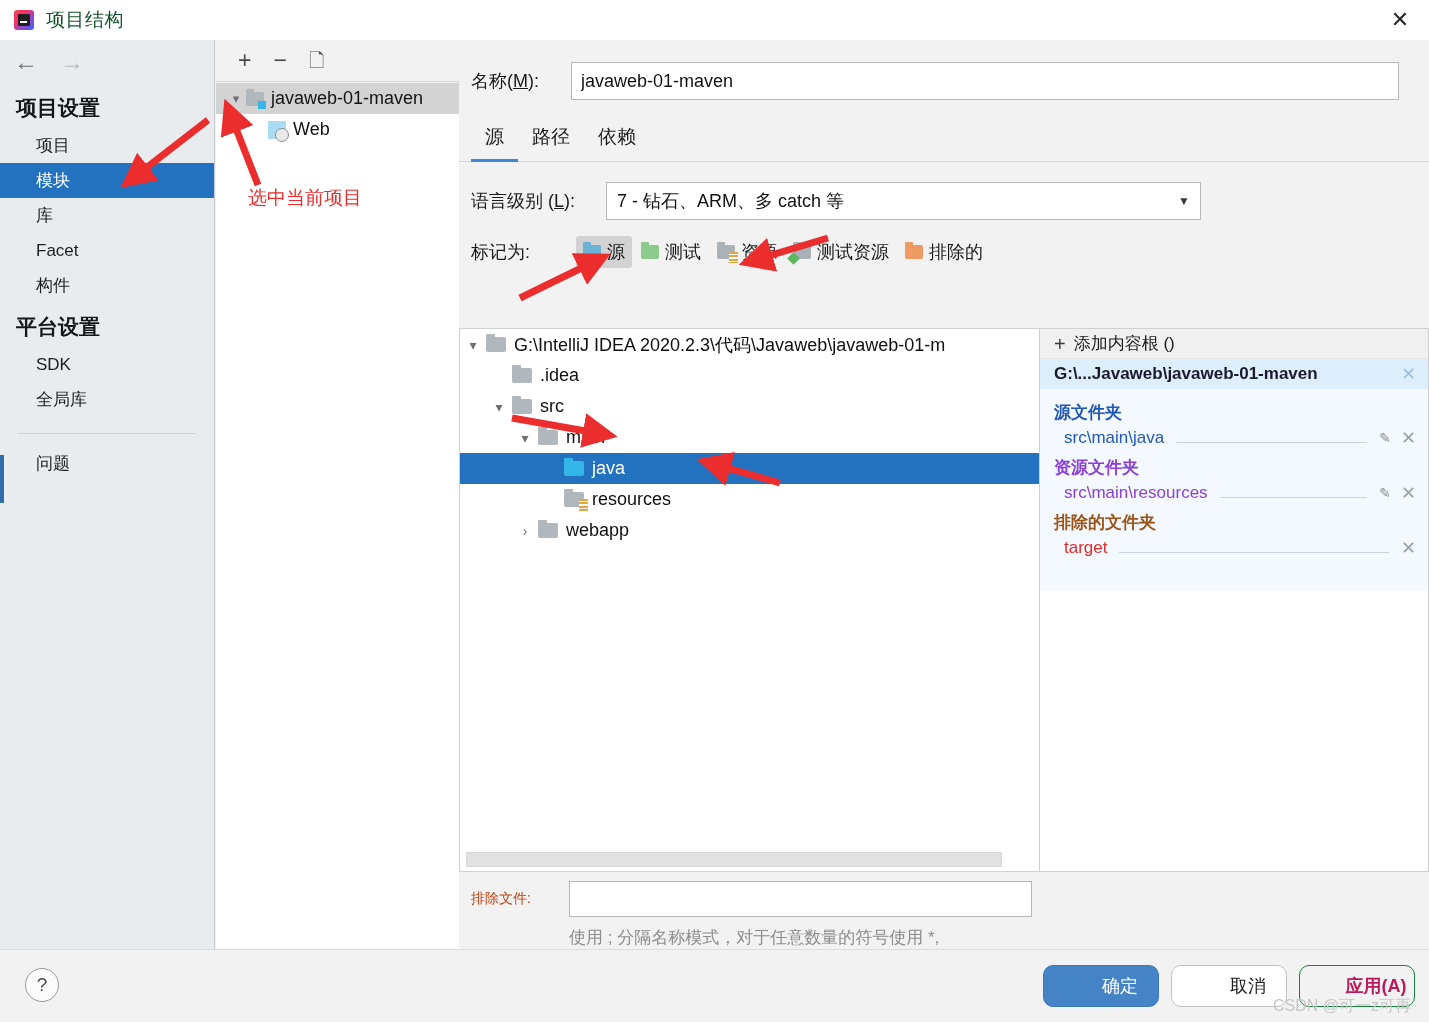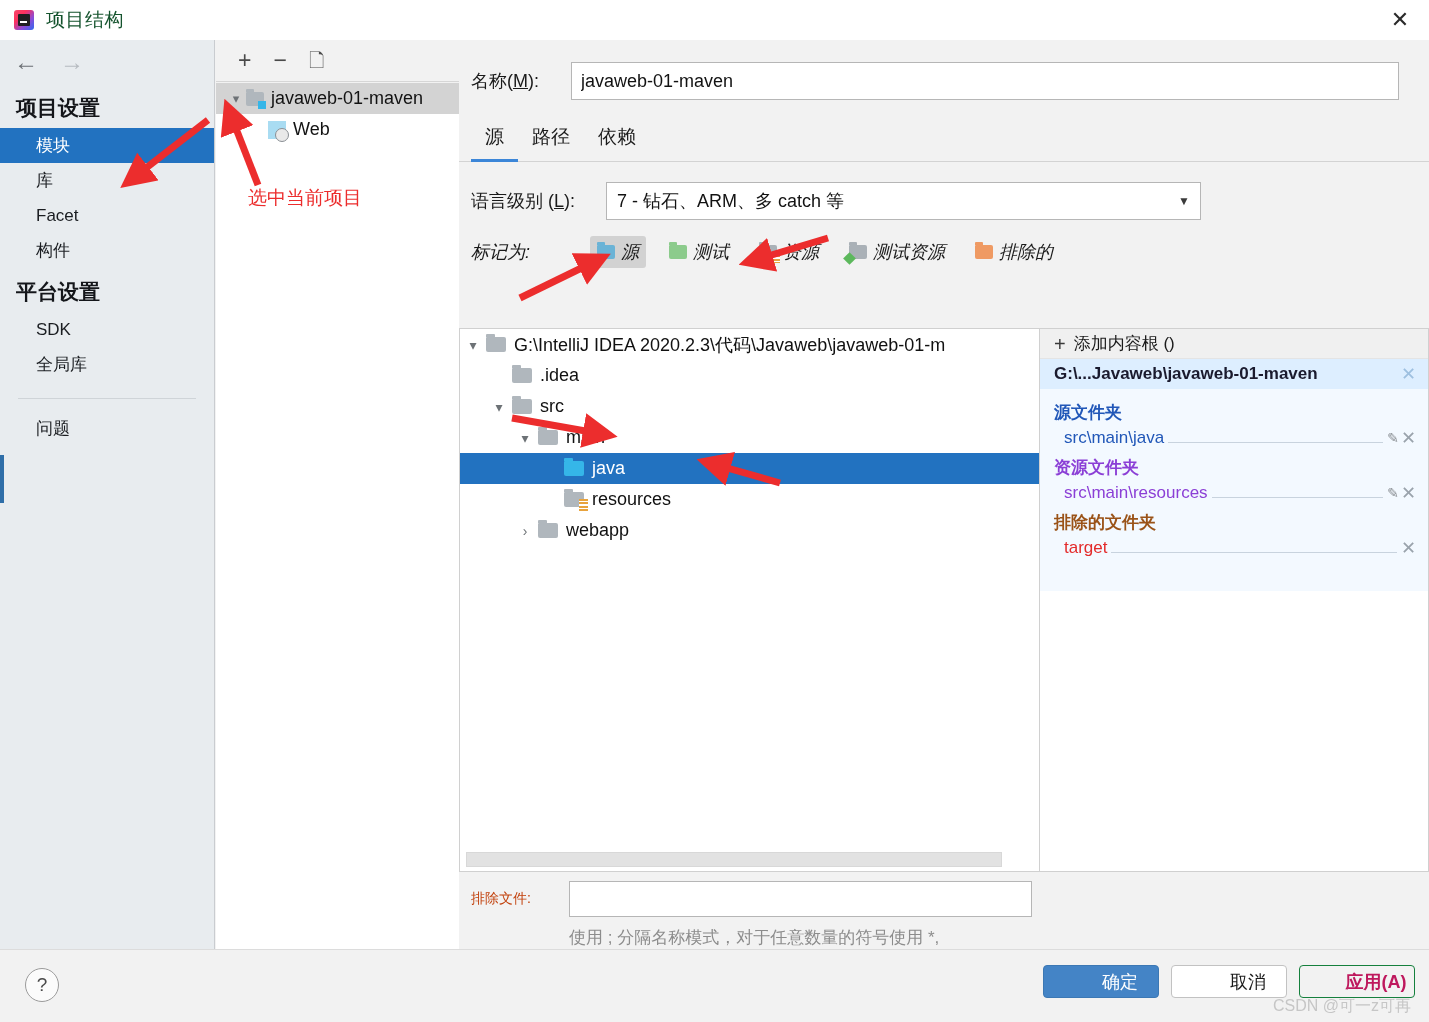--- a/index.html
+++ b/index.html
@@ -127,21 +127,21 @@
 
   .lang-row { display: flex; align-items: center; padding: 20px 0 0 12px; }
   .lang-label { font-size: 18px; color: #1a1a1a; width: 135px; flex: none; }
   .lang-select {
     width: 595px; height: 38px; background: #ffffff; border: 1px solid #b6b6b6;
     display: flex; align-items: center; padding: 0 10px; font-size: 18px; color: #121212;
     justify-content: space-between;
   }
   .lang-select .caret { font-size: 12px; color: #3a3a3a; }
 
-  .mark-row { display: flex; align-items: center; padding: 16px 0 0 12px; gap: 16px; font-style: italic; }
+  .mark-row { display: flex; align-items: center; padding: 16px 0 0 12px; gap: 2px; }
   .mark-label { font-size: 18px; color: #1a1a1a; width: 103px; flex: none; }
   .mark-btn {
     display: flex; align-items: center; gap: 6px; font-size: 18px; color: #1a1a1a;
     padding: 4px 7px; border-radius: 3px; cursor: default; white-space: nowrap;
   }
   .mark-btn.sel { background: #d2d2d2; }
   .mk-ico { width: 18px; height: 14px; position: relative; border-radius: 1px 2px 2px 2px; flex:none;}
   .mk-ico::before { content:""; position:absolute; left:0; top:-3px; width:8px; height:3px; border-radius:1px 1px 0 0; }
   .mk-src { background:#6ab3d6; } .mk-src::before { background:#6ab3d6; }
   .mk-test { background:#8ccb8c; } .mk-test::before { background:#8ccb8c; }
@@ -189,21 +189,21 @@
   .root-path {
     height: 30px; background: #ddeeff; display:flex; align-items:center; justify-content: space-between;
     padding: 0 12px 0 14px; font-size: 17px; font-weight: bold; color: #1a1a2e;
   }
   .root-body { background: #f3f9ff; padding: 6px 0 10px 0; height: 202px; }
   .sec-title { font-size: 17px; font-weight: bold; padding: 6px 0 2px 14px; }
   .sec-title.src { color: #2157b8; }
   .sec-title.res { color: #8b3fd6; }
   .sec-title.exc { color: #9a5318; }
   .sec-item {
-    display: flex; align-items: center; font-size: 17px; padding: 2px 12px 2px 24px; gap: 2px;
+    display: flex; align-items: center; font-size: 17px; padding: 2px 12px 2px 24px; gap: 10px;
   }
   .sec-item .pathtxt { white-space: nowrap; }
   .sec-item.src .pathtxt { color: #2157b8; }
   .sec-item.res .pathtxt { color: #8b3fd6; }
   .sec-item.exc .pathtxt { color: #e32b2b; }
   .dashline { flex: 1; height: 1px; background: #c8d3de; margin: 0 2px; align-self: flex-end; margin-bottom: 5px; }
   .pencil { color: #8a8f94; font-size: 14px; }
   .xmark { color: #9aa3ac; font-size: 18px; line-height: 1; }
   .xmark.blue { color: #9ec0e0; }
 
@@ -222,22 +222,22 @@
     position: absolute; left: 0; top: 949px; width: 1429px; height: 73px;
     background: #f2f2f2; border-top: 1px solid #dcdcdc;
   }
   .help-btn {
     position: absolute; left: 25px; top: 18px; width: 34px; height: 34px; border-radius: 50%;
     border: 1.5px solid #9b9b9b; color: #4a4a4a; font-size: 19px;
     display: flex; align-items: center; justify-content: center; background: #fbfbfb;
   }
   .btns { position: absolute; right: 14px; top: 15px; display: flex; gap: 12px; }
   .btn {
-    min-width: 116px; height: 33px; display: flex; align-items: center; justify-content: center;
-    font-size: 18px; border-radius: 4px; cursor: default; padding-left: 38px;
+    min-width: 116px; height: 42px; display: flex; align-items: center; justify-content: center;
+    font-size: 18px; border-radius: 10px; cursor: default; padding-left: 38px;
   }
   .btn.primary { background: #4484c6; color: #ffffff; border: 1px solid #3c78b4; }
   .btn.normal { background: #ffffff; color: #1a1a1a; border: 1px solid #c2c2c2; }
   .btn.disabled { background: #f2f2f2; color: #be185d; border: 1px solid #15803d; font-weight: bold; }
   .watermark {
     position: absolute; right: 18px; top: 46px; font-size: 16px; color: #c6c6c6; white-space: nowrap;
   }
 
   
   .anno { position: absolute; left: 0; top: 0; width: 1429px; height: 1022px; pointer-events: none; }
@@ -256,20 +256,23 @@
     <div class="close-btn">✕</div>
   </div>
 
   <div class="sidebar">
     <div class="nav-arrows">
       <span class="arrow back">←</span>
       <span class="arrow fwd">→</span>
     </div>
 
     <div class="side-group-title">项目设置</div>
+    <div class="side-item">
+      <span>项目</span>
+    </div>
     <div class="side-item selected">
       <span>模块</span>
     </div>
     <div class="side-item">
       <span>库</span>
     </div>
     <div class="side-item">
       <span>Facet</span>
     </div>
     <div class="side-item">

